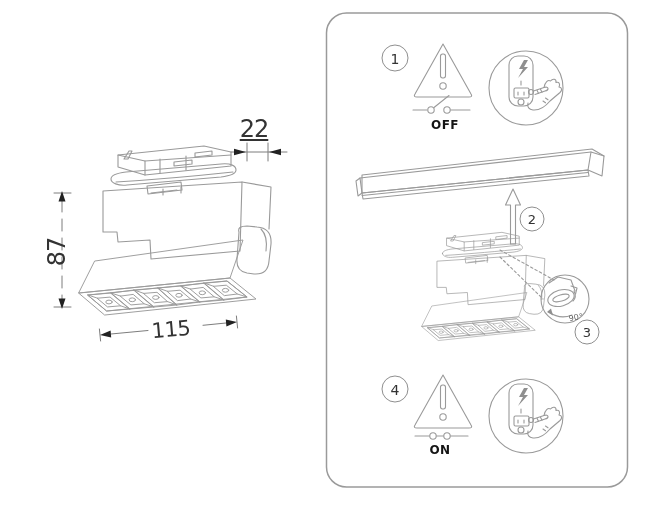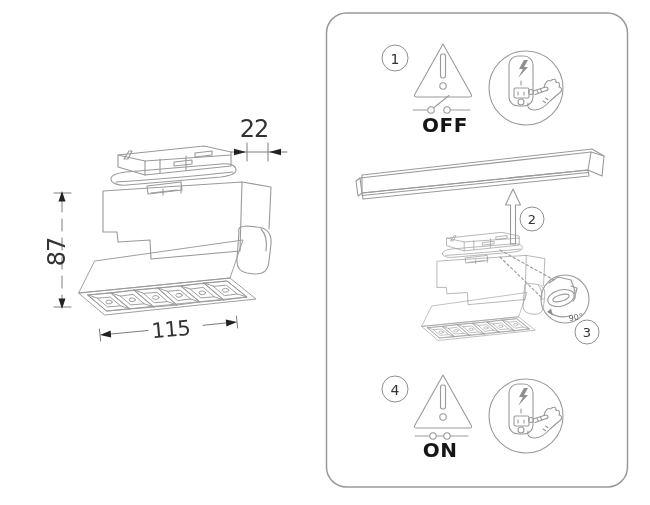--- a/index.html
+++ b/index.html
@@ -5,21 +5,21 @@
   html,body{margin:0;padding:0;background:#ffffff;}
   #stage{position:relative;width:650px;height:505px;background:#fff;overflow:hidden;
          font-family:"DejaVu Sans","Liberation Sans",sans-serif;}
   #art{position:absolute;left:0;top:0;}
   .ovl{position:absolute;transform:translate(-50%,-50%);white-space:nowrap;
        color:#2b2b2b;line-height:1;}
   .dim{font-size:24px;letter-spacing:-1px;color:#333;}
   .dim115{font-size:21px;letter-spacing:-0.5px;color:#333;
           transform:translate(-50%,-50%) rotate(-5deg);}
   .dim87{transform:translate(-50%,-50%) rotate(-90deg);}
-  .pwr{font-size:20px;font-weight:bold;color:#151515;letter-spacing:0.5px;}
+  .pwr{font-size:12px;font-weight:bold;color:#151515;letter-spacing:0.5px;}
   .stepnum{width:25px;height:25px;border:1.4px solid #8f8f8f;border-radius:50%;
            display:flex;align-items:center;justify-content:center;
            font-size:14px;color:#333;background:#fff;}
   .stepnum.small{width:23px;height:23px;font-size:13px;}
   .angle{font-size:8px;color:#666;transform:translate(-50%,-50%) rotate(-10deg);}
 </style>
 </head>
 <body>
 
 <div id="stage">
@@ -173,21 +173,21 @@
       <g>
         <path d="M415,436 H468"></path>
         <circle cx="433" cy="436" r="3.2" fill="#fff"></circle>
         <circle cx="447" cy="436" r="3.2" fill="#fff"></circle>
       </g>
       <use href="#power-pictogram" transform="translate(488,378)"></use>
     </g>
   </g>
 </svg>
 
-<div class="ovl dim" style="left:254px;top:129px;">22</div>
+<div class="ovl dim" style="left:254px;top:129px;text-decoration:underline;">22</div>
 
 <div class="ovl dim dim87" style="left:57px;top:252px;">87</div>
 
 <div class="ovl dim115" style="left:171px;top:330px;">115</div>
 
 <div class="ovl stepnum" style="left:395px;top:58px;">1</div>
 
 <div class="ovl pwr" style="left:445px;top:125px;">OFF</div>
 
 <div class="ovl stepnum small" style="left:532px;top:219px;">2</div>

